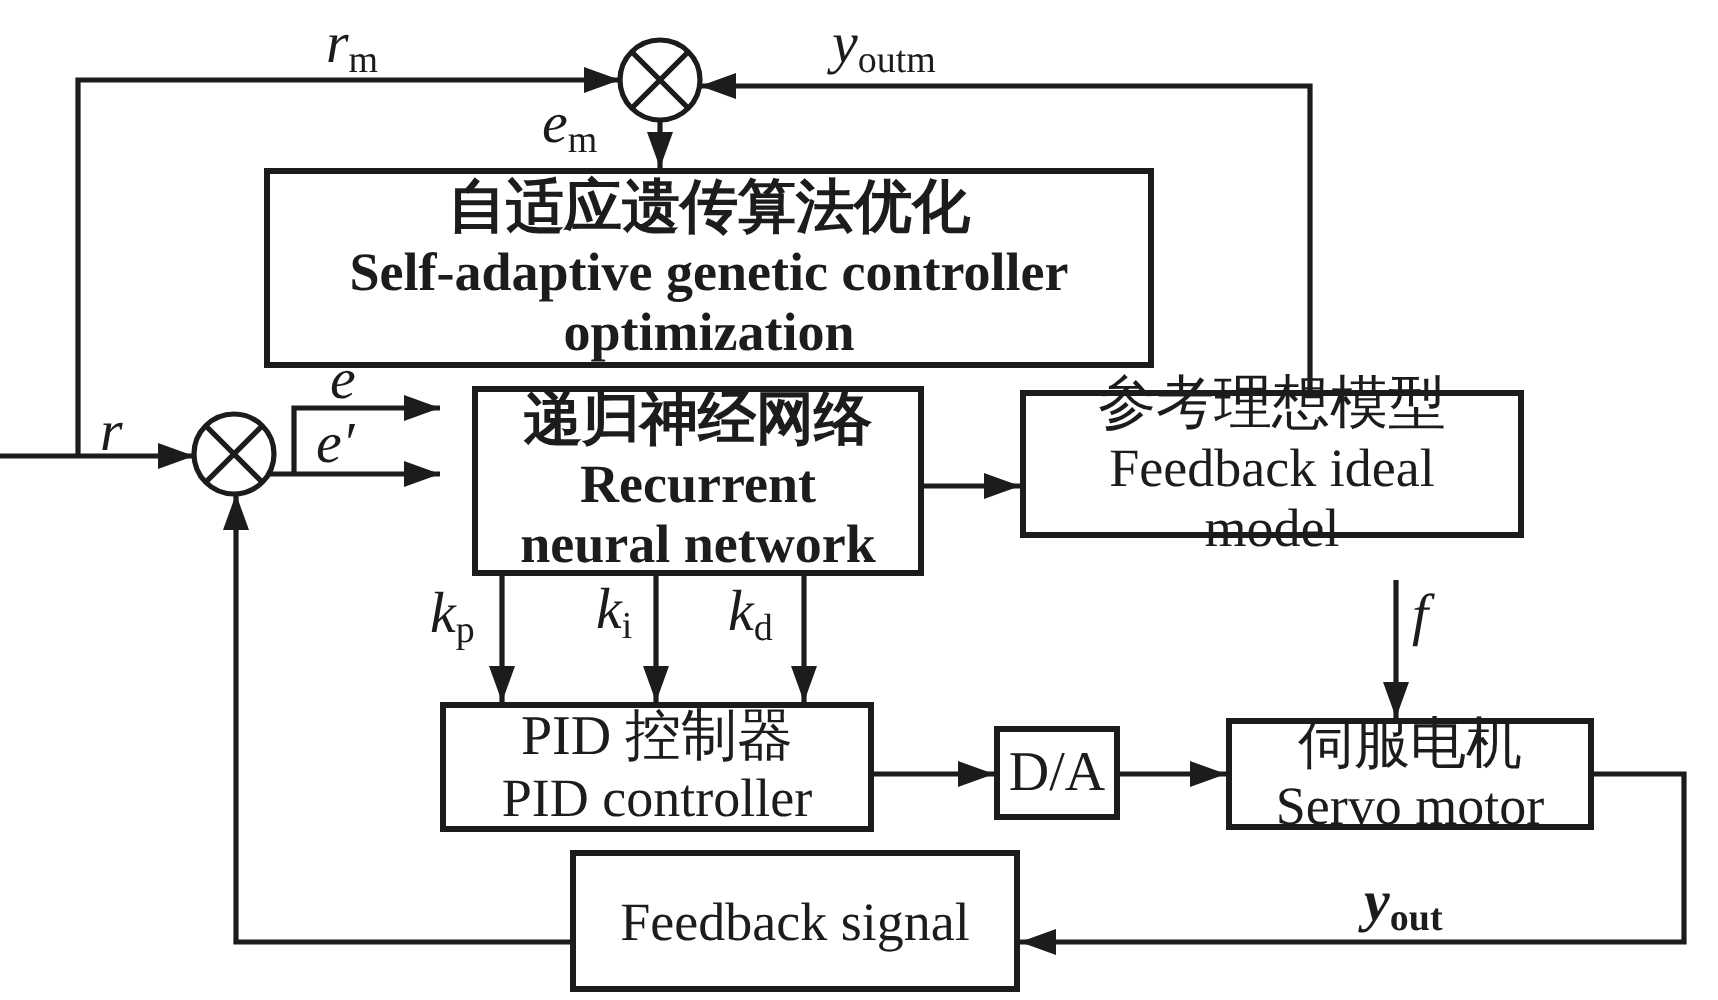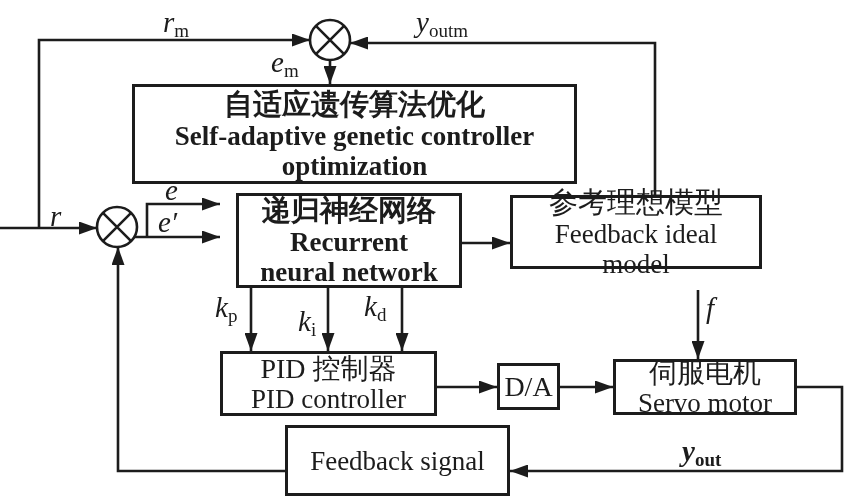--- a/index.html
+++ b/index.html
@@ -122,21 +122,21 @@
   <span class="sig" style="left:271px;top:48px;"><span class="it">e</span><sub>m</sub></span>
 
   <span class="sig" style="left:50px;top:202px;"><span class="it">r</span><sub></sub></span>
 
   <span class="sig" style="left:165px;top:176px;"><span class="it">e</span><sub></sub></span>
 
   <span class="sig" style="left:158px;top:208px;"><span class="it">e′</span><sub></sub></span>
 
   <span class="sig" style="left:215px;top:293px;"><span class="it">k</span><sub>p</sub></span>
 
-  <span class="sig" style="left:298px;top:291px;margin-top:16px;"><span class="it">k</span><sub>i</sub></span>
+  <span class="sig" style="left:298px;top:291px;"><span class="it">k</span><sub>i</sub></span>
 
   <span class="sig" style="left:364px;top:292px;"><span class="it">k</span><sub>d</sub></span>
 
   <span class="sig" style="left:706px;top:294px;"><span class="it">f</span><sub></sub></span>
 
   <span class="sig" style="left:682px;top:437px;font-weight:bold;"><span class="it">y</span><sub>out</sub></span>
 
 </div>
 
 </body></html>

